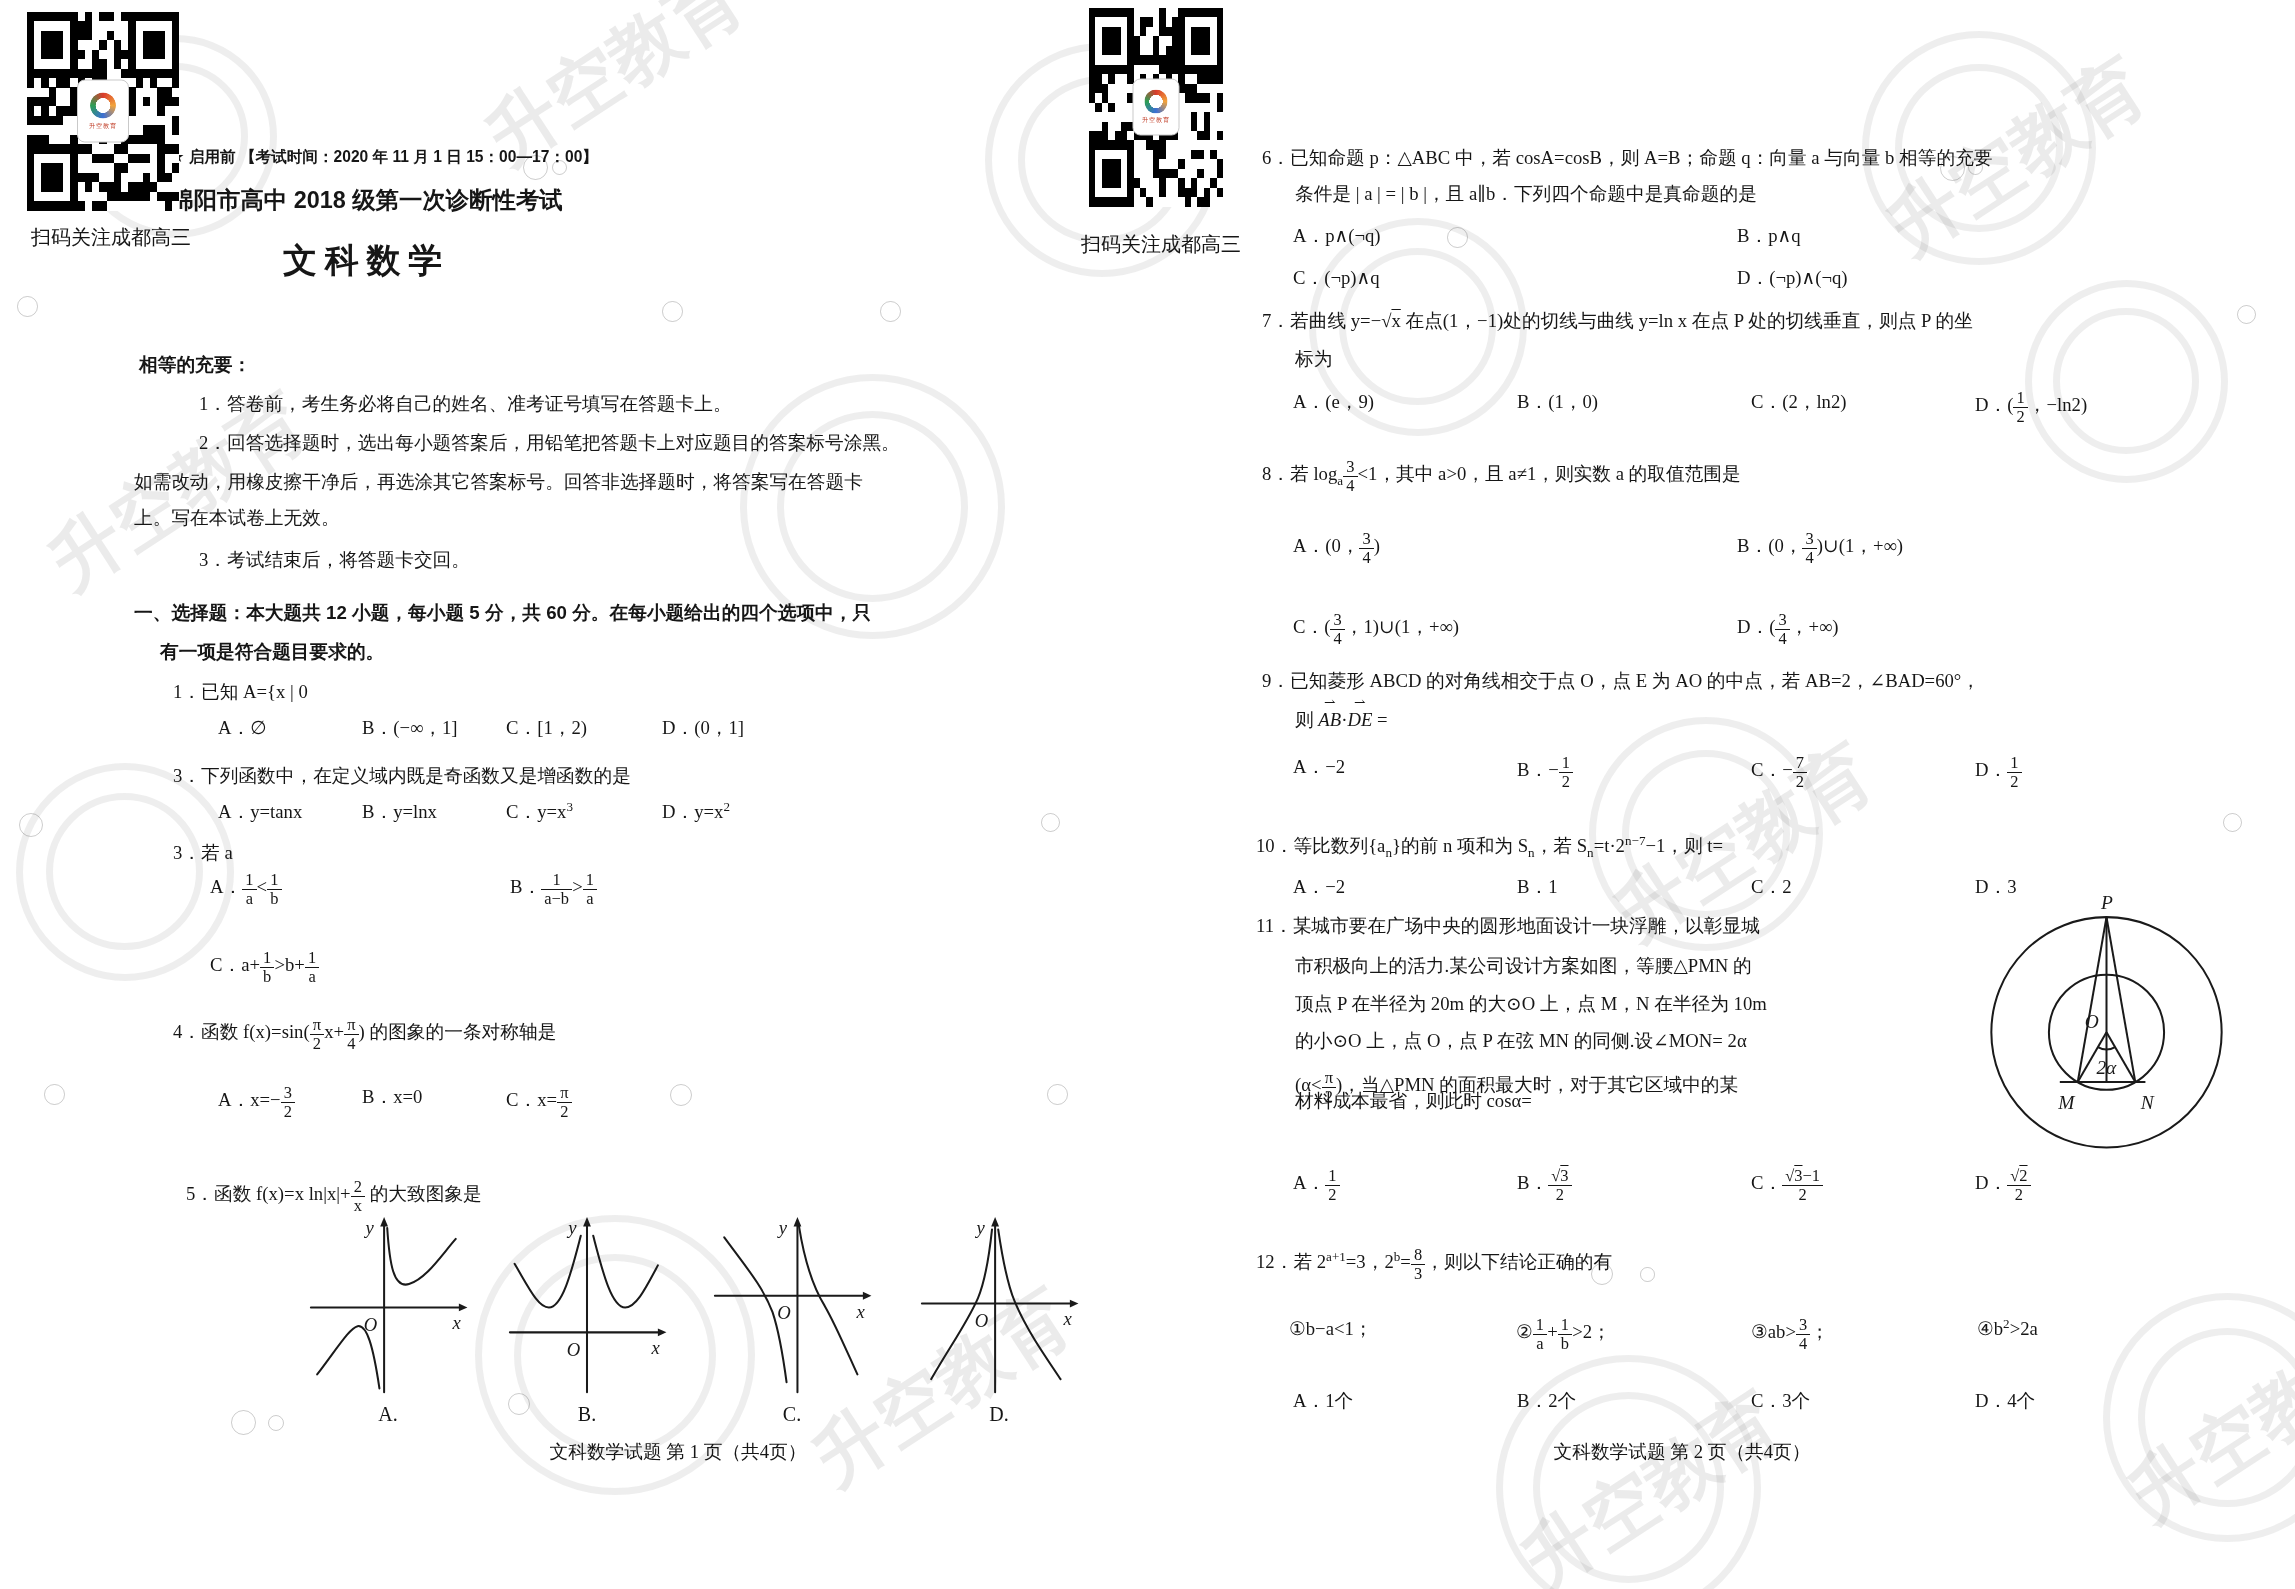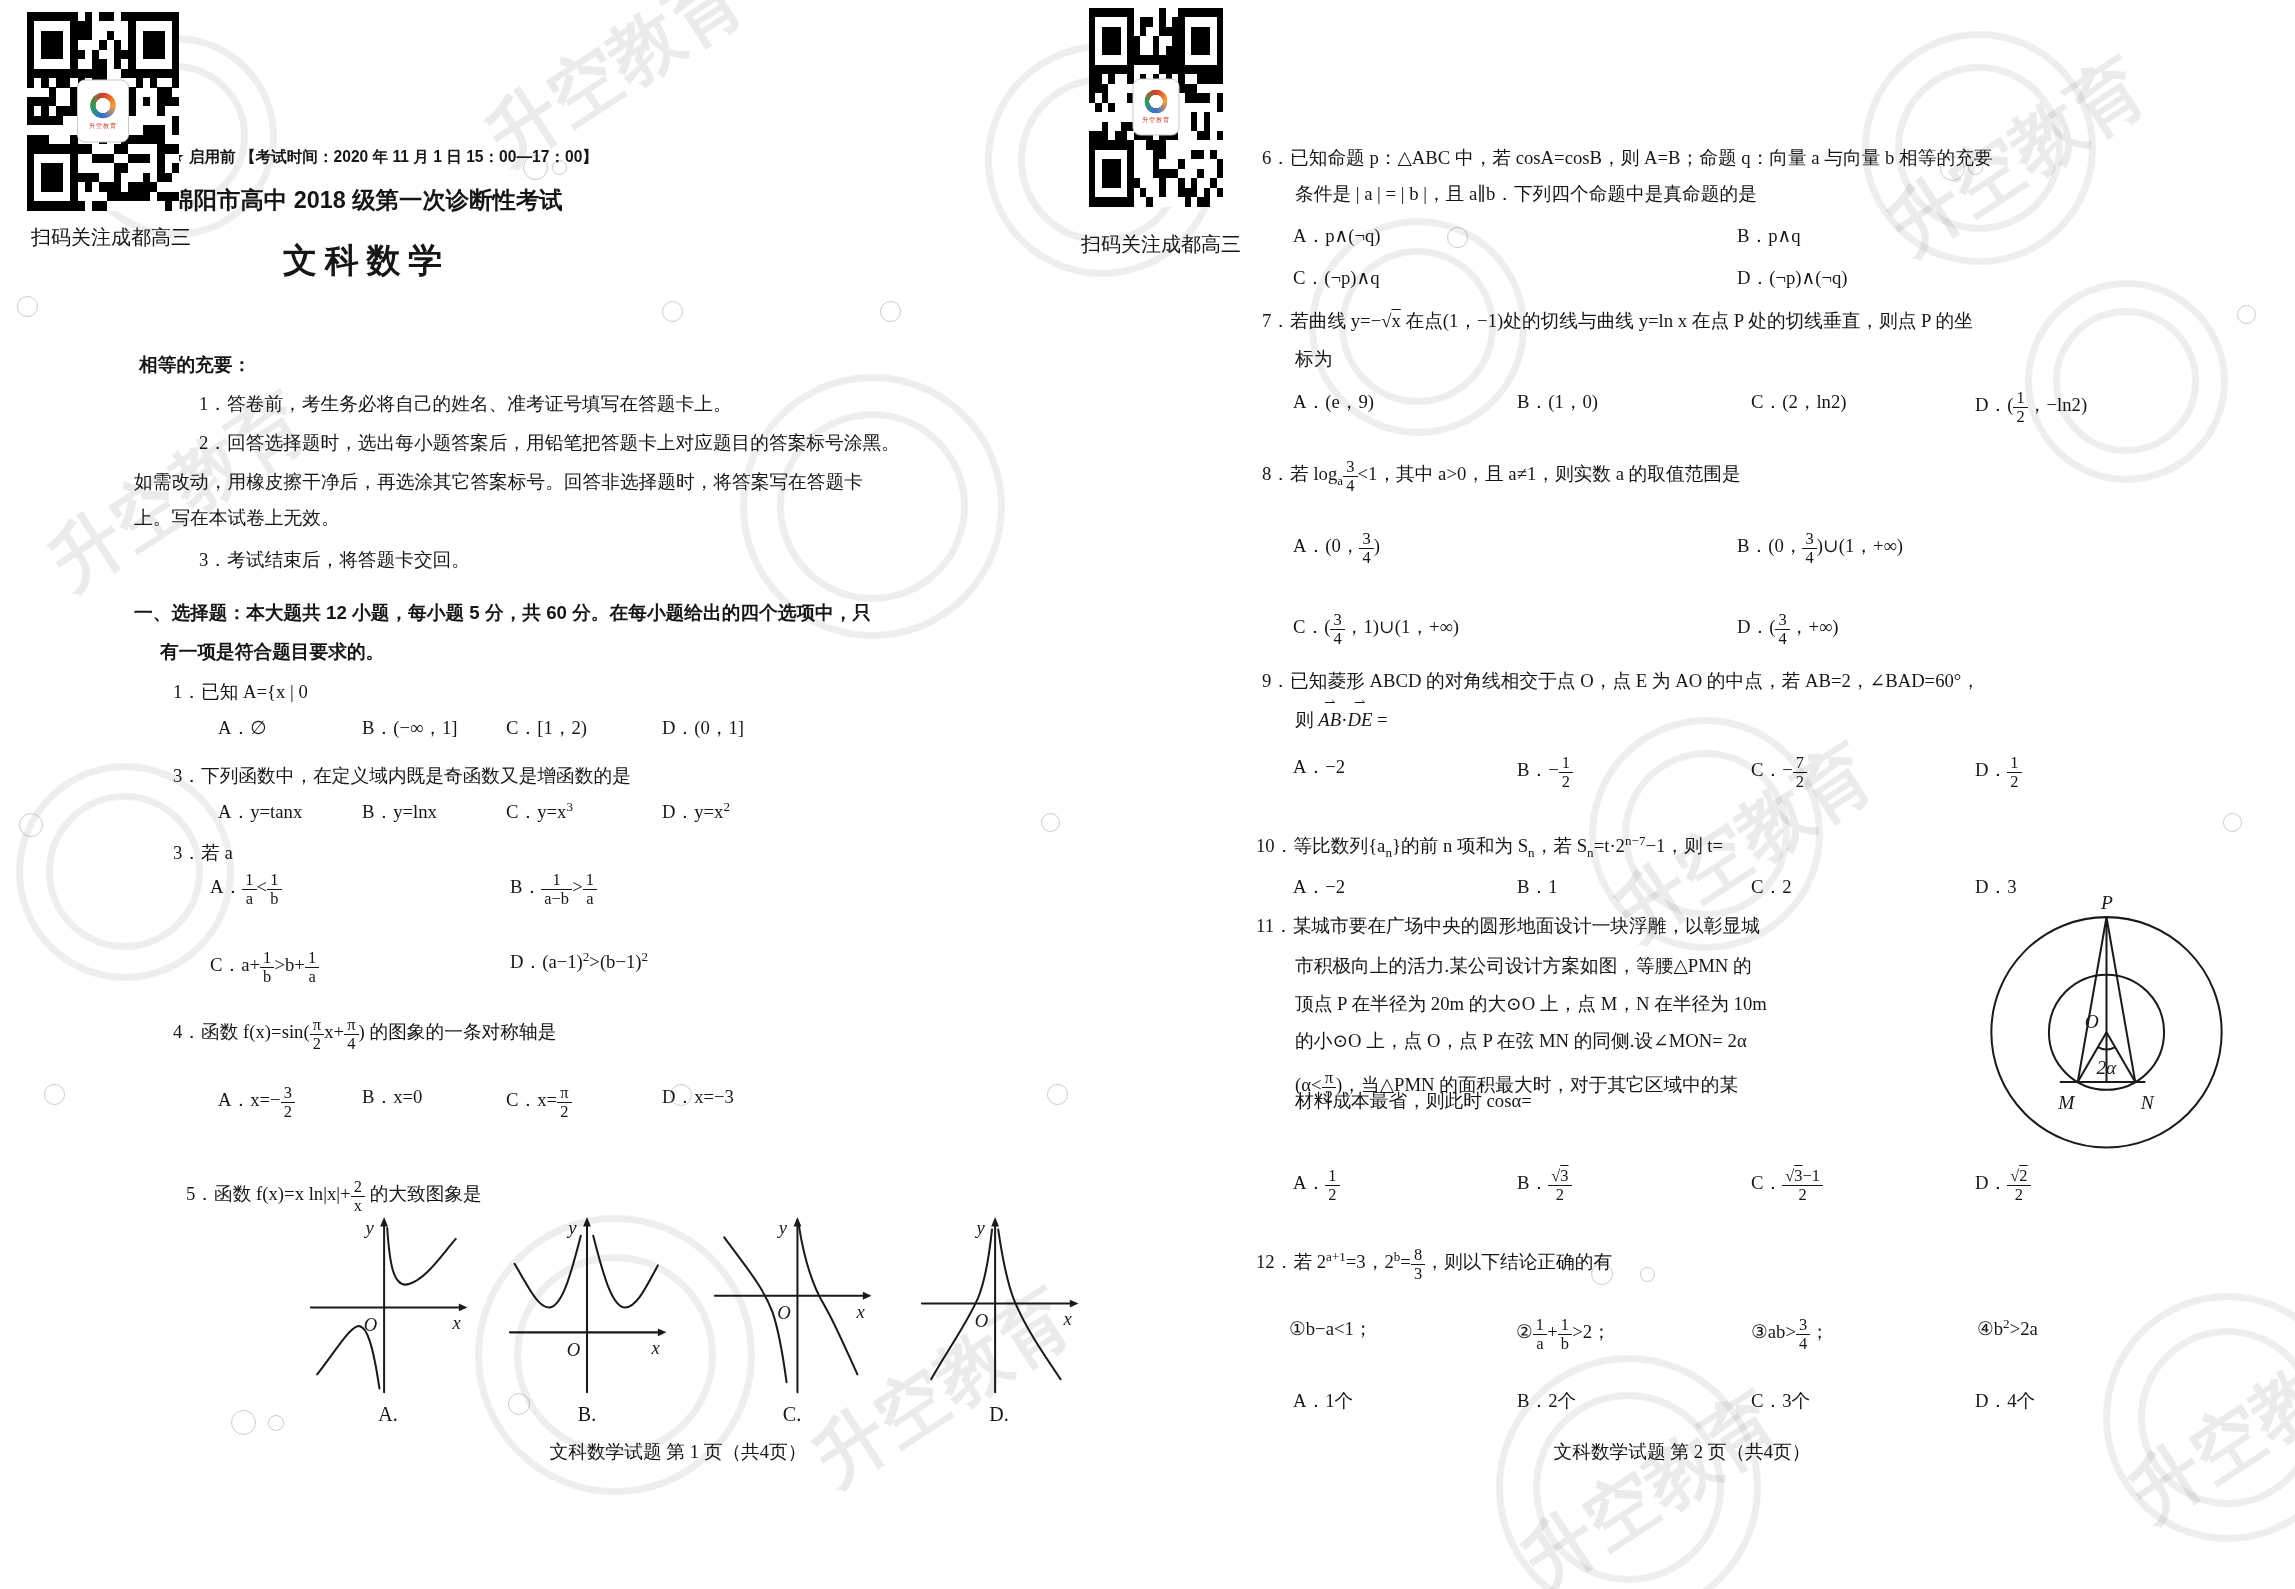--- a/index.html
+++ b/index.html
@@ -333,29 +333,27 @@
   <span>D．y=x<sup>2</sup></span>
 </div>
 
 <div class="row" style="left:173px;top:840px">3．若 a</div>
 <div class="og p1-2" style="top:871px">
   <span>A．<span class="fr"><span class="n">1</span><span class="d">a</span></span>&lt;<span class="fr"><span class="n">1</span><span class="d">b</span></span></span>
   <span>B．<span class="fr"><span class="n">1</span><span class="d">a−b</span></span>&gt;<span class="fr"><span class="n">1</span><span class="d">a</span></span></span>
 </div>
 <div class="og p1-2" style="top:949px">
   <span>C．a+<span class="fr"><span class="n">1</span><span class="d">b</span></span>&gt;b+<span class="fr"><span class="n">1</span><span class="d">a</span></span></span>
-  <span>D．(a−1)<sup>2</sup>&gt;(b−1)<sup>2</sup></span>
 </div>
 
 <div class="row" style="left:173px;top:1016px">4．函数 f(x)=sin(<span class="fr"><span class="n">π</span><span class="d">2</span></span>x+<span class="fr"><span class="n">π</span><span class="d">4</span></span>) 的图象的一条对称轴是</div>
 <div class="og p1-4" style="top:1084px">
   <span>A．x=−<span class="fr"><span class="n">3</span><span class="d">2</span></span></span>
   <span>B．x=0</span>
   <span>C．x=<span class="fr"><span class="n">π</span><span class="d">2</span></span></span>
-  <span>D．x=−3</span>
 </div>
 
 <div class="row" style="left:186px;top:1178px">5．函数 f(x)=x ln|x|+<span class="fr"><span class="n">2</span><span class="d">x</span></span> 的大致图象是</div>
 <div class="fig" style="left:306px;top:1214px"><svg width="164" height="183" viewBox="0 0 210 235">
       <line x1="6" y1="120" x2="196" y2="120"></line>
       <polygon points="196,115 207,120 196,125"></polygon>
       <line x1="100" y1="229" x2="100" y2="14"></line>
       <polygon points="95,16 100,4 105,16"></polygon>
       <path d="M104,18 C107,64 112,96 132,90 C154,83 172,55 192,32"></path>
       <path d="M14,206 C40,172 56,146 66,144 C78,142 86,170 94,224"></path>

